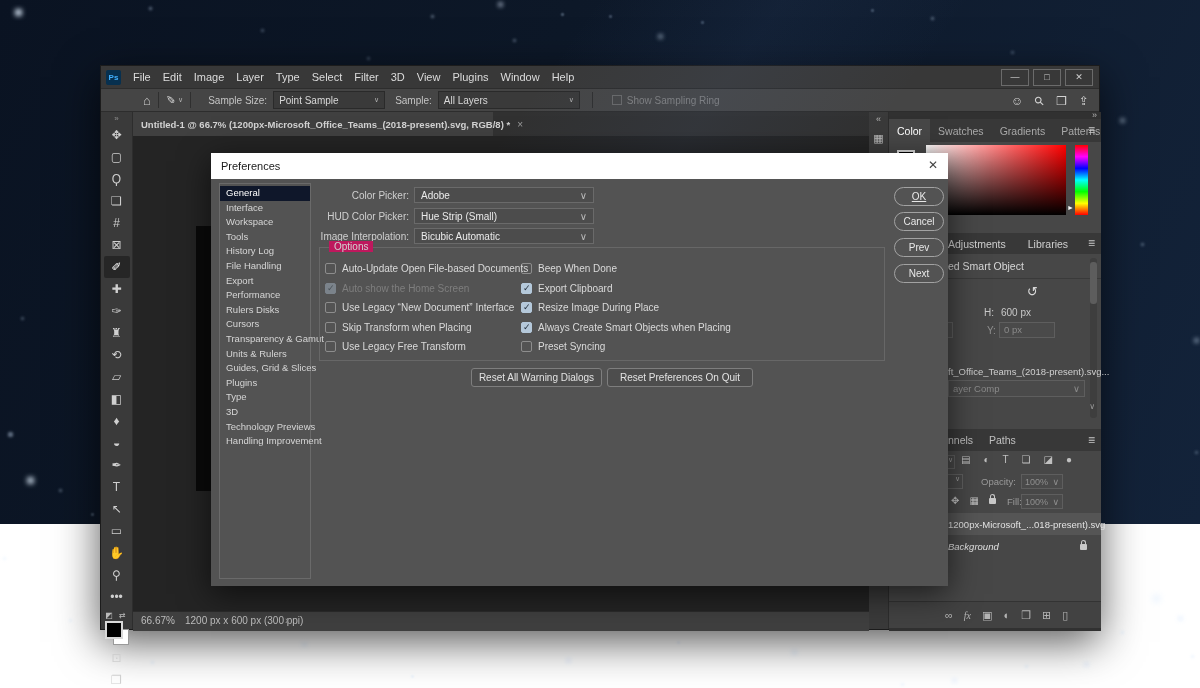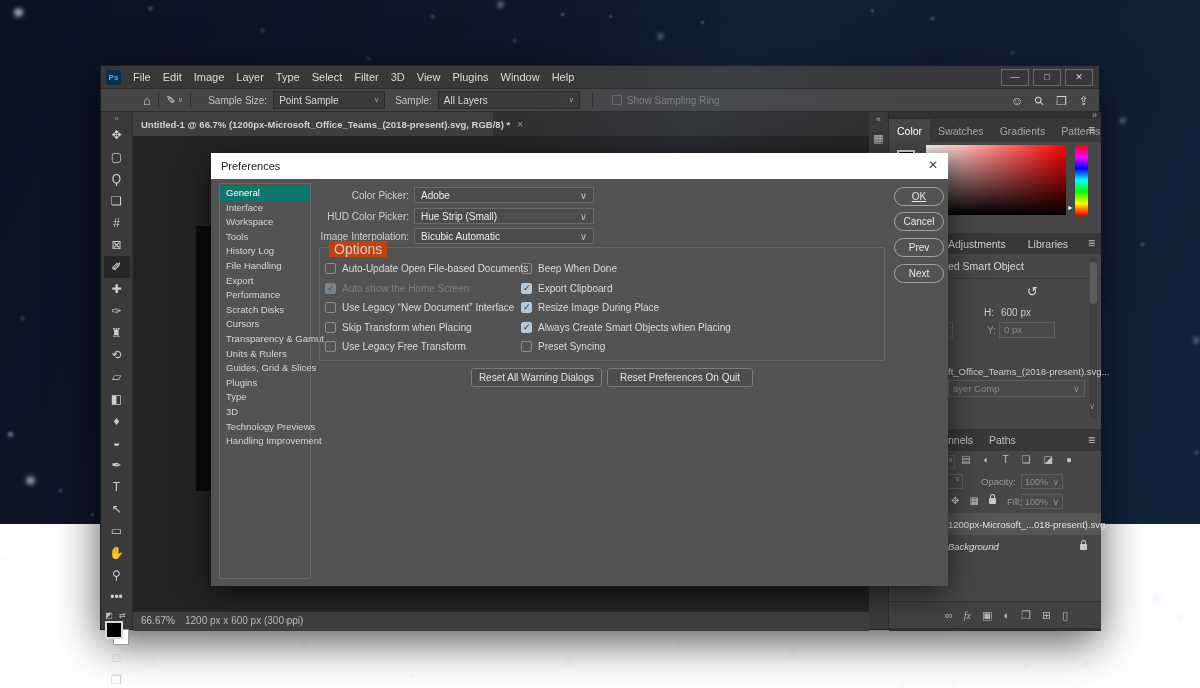--- a/index.html
+++ b/index.html
@@ -163,28 +163,28 @@
   
   .dlg{position:absolute;left:110px;top:87px;width:737px;height:433px;background:#535353;
     box-shadow:0 8px 30px rgba(0,0,0,.6);z-index:10;}
   .dlg-title{position:absolute;left:0;top:0;width:100%;height:26px;background:#ffffff;
     display:flex;align-items:center;box-sizing:border-box;padding:0 10px;}
   .dlg-title-text{font-size:11px;color:#1a1a1a;}
   .dlg-close{position:absolute;right:10px;top:5px;font-size:12px;color:#444444;}
   .pref-sidebar{position:absolute;left:8px;top:30px;width:92px;bottom:7px;border:1px solid #6a6a6a;
     box-sizing:border-box;padding-top:2px;}
   .pitem{font-size:9.5px;color:#d6d6d6;line-height:14.6px;padding-left:6px;white-space:nowrap;}
-  .pitem.selected{background:#0f766e;color:#ffffff;}
+  .pitem.selected{background:#0f172a;color:#ffffff;}
   .frow-label{position:absolute;left:58px;width:140px;text-align:right;font-size:10px;color:#cfcfcf;}
   .frow-select{position:absolute;left:203px;width:180px;height:16px;background:#4c4c4c;border:1px solid #6a6a6a;
     box-sizing:border-box;display:flex;align-items:center;justify-content:space-between;padding:0 6px;}
   .frow-select span{font-size:10px;color:#eaeaea;}
   .frow-select .chev{color:#b8b8b8;margin:0;}
   .fieldset{position:absolute;left:108px;top:94px;width:566px;height:114px;border:1px solid #676767;box-sizing:border-box;}
-  .legend{position:absolute;left:118px;top:88px;background:#c2410c;padding:0 5px;font-size:14px;color:#d2d2d2;}
+  .legend{position:absolute;left:118px;top:88px;background:#be185d;padding:0 5px;font-size:10px;color:#d2d2d2;}
   .opt-col{position:absolute;top:110px;}
   .opt-col.left{left:114px;} .opt-col.right{left:310px;}
   .opt{display:flex;align-items:center;height:11px;margin-bottom:8.6px;}
   .cb{width:11px;height:11px;border:1px solid #8d8d8d;border-radius:2px;box-sizing:border-box;
     margin-right:6px;position:relative;flex:0 0 auto;}
   .opt.checked .cb{background:#b4c8da;border-color:#b4c8da;}
   .opt.checked .cb::after{content:"✓";position:absolute;left:1px;top:-1px;font-size:9px;color:#1f2b37;font-weight:bold;}
   .opt.disabled .cb{background:#7b838b;border-color:#7b838b;}
   .opt.disabled .cb::after{color:#4a5258;}
   .opt .lbl{font-size:10px;color:#dadada;white-space:nowrap;}
@@ -440,21 +440,21 @@
       <div class="pref-sidebar">
 
       <div class="pitem selected">General</div>
           <div class="pitem">Interface</div>
           <div class="pitem">Workspace</div>
           <div class="pitem">Tools</div>
           <div class="pitem">History Log</div>
           <div class="pitem">File Handling</div>
           <div class="pitem">Export</div>
           <div class="pitem">Performance</div>
-          <div class="pitem">Scratch Disks</div>
+          <div class="pitem">Rulers Disks</div>
           <div class="pitem">Cursors</div>
           <div class="pitem">Transparency &amp; Gamut</div>
           <div class="pitem">Units &amp; Rulers</div>
           <div class="pitem">Guides, Grid &amp; Slices</div>
           <div class="pitem">Plugins</div>
           <div class="pitem">Type</div>
           <div class="pitem">3D</div>
           <div class="pitem">Technology Previews</div>
           <div class="pitem">Handling Improvement</div>
         </div>

